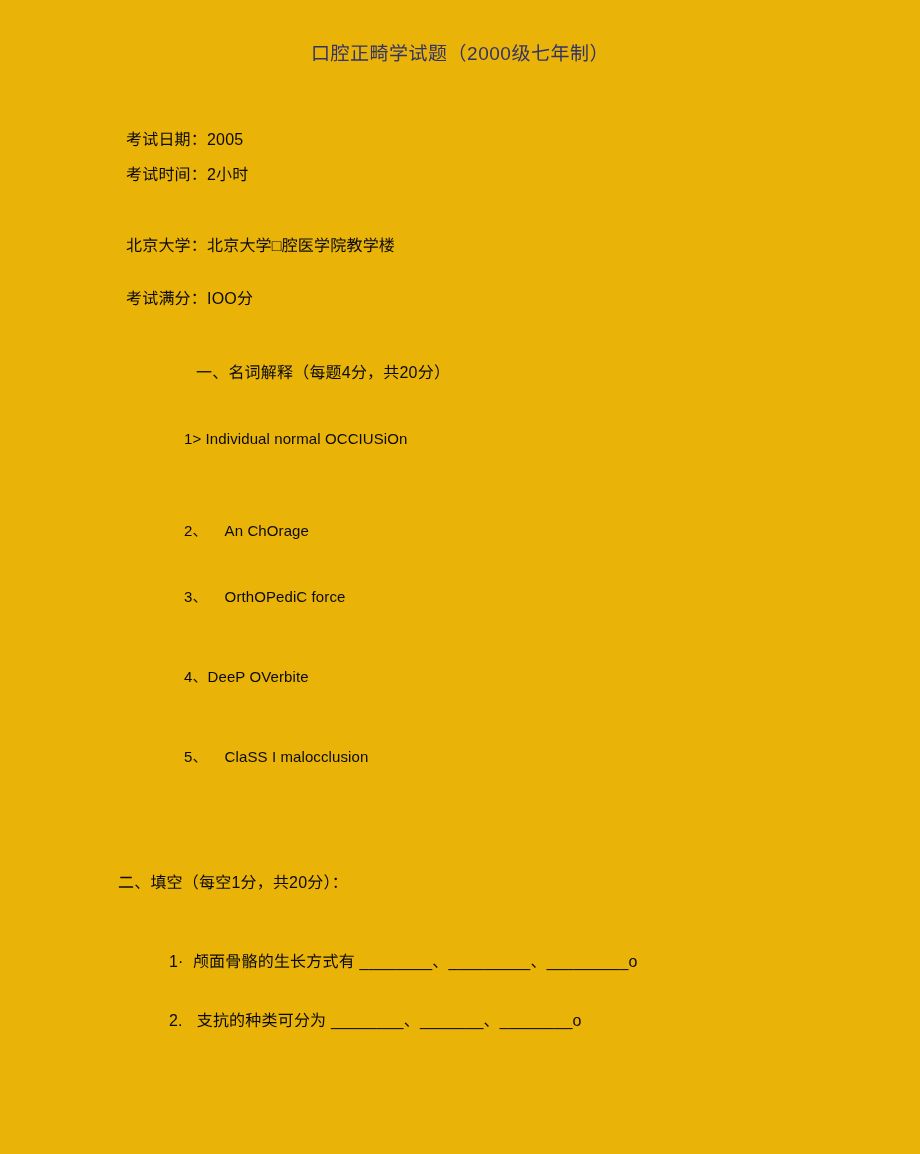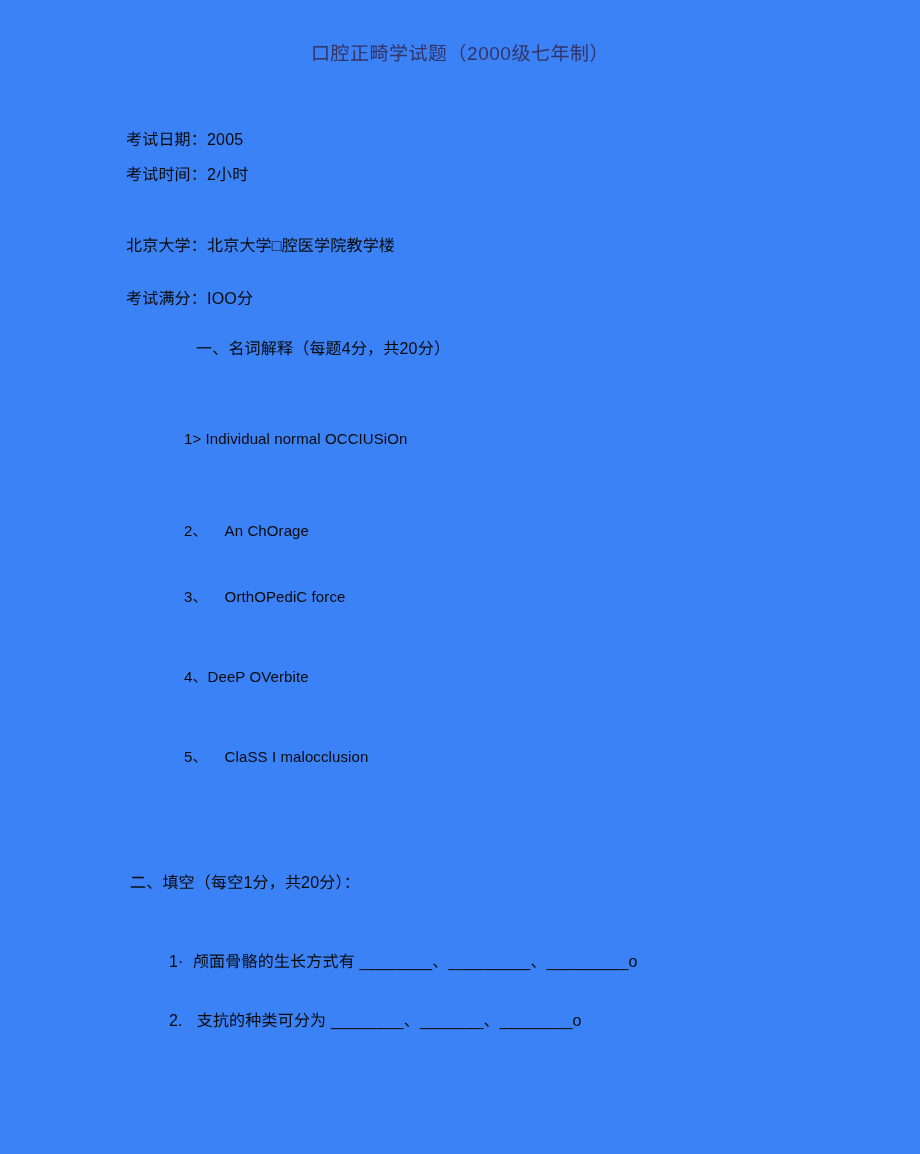--- a/index.html
+++ b/index.html
@@ -10,21 +10,21 @@
   }
   body {
     font-family: "Liberation Sans", "DejaVu Sans", sans-serif;
     color: #000000;
     -webkit-font-smoothing: antialiased;
   }
   .page {
     position: relative;
     width: 920px;
     height: 1154px;
-    background: #3b82f6;
+    background: #eab308;
     overflow: hidden;
     box-sizing: border-box;
   }
 
   
   .doc-title {
     position: absolute;
     left: 0;
     top: 40px;
     width: 920px;
@@ -55,26 +55,25 @@
   .section-heading {
     position: absolute;
     font-size: 16px;
     line-height: 26px;
     color: #0a0a0a;
     white-space: nowrap;
     letter-spacing: 0.2px;
   }
   .section-1 {
     left: 196px;
-    top: 336px;
+    top: 360px;
   }
   .section-2 {
     left: 118px;
     top: 870px;
-    margin-left: 12px;
   }
 
   
   .term-item {
     position: absolute;
     left: 184px;
     font-size: 15px;
     line-height: 23px;
     color: #0a0a0a;
     white-space: pre;

